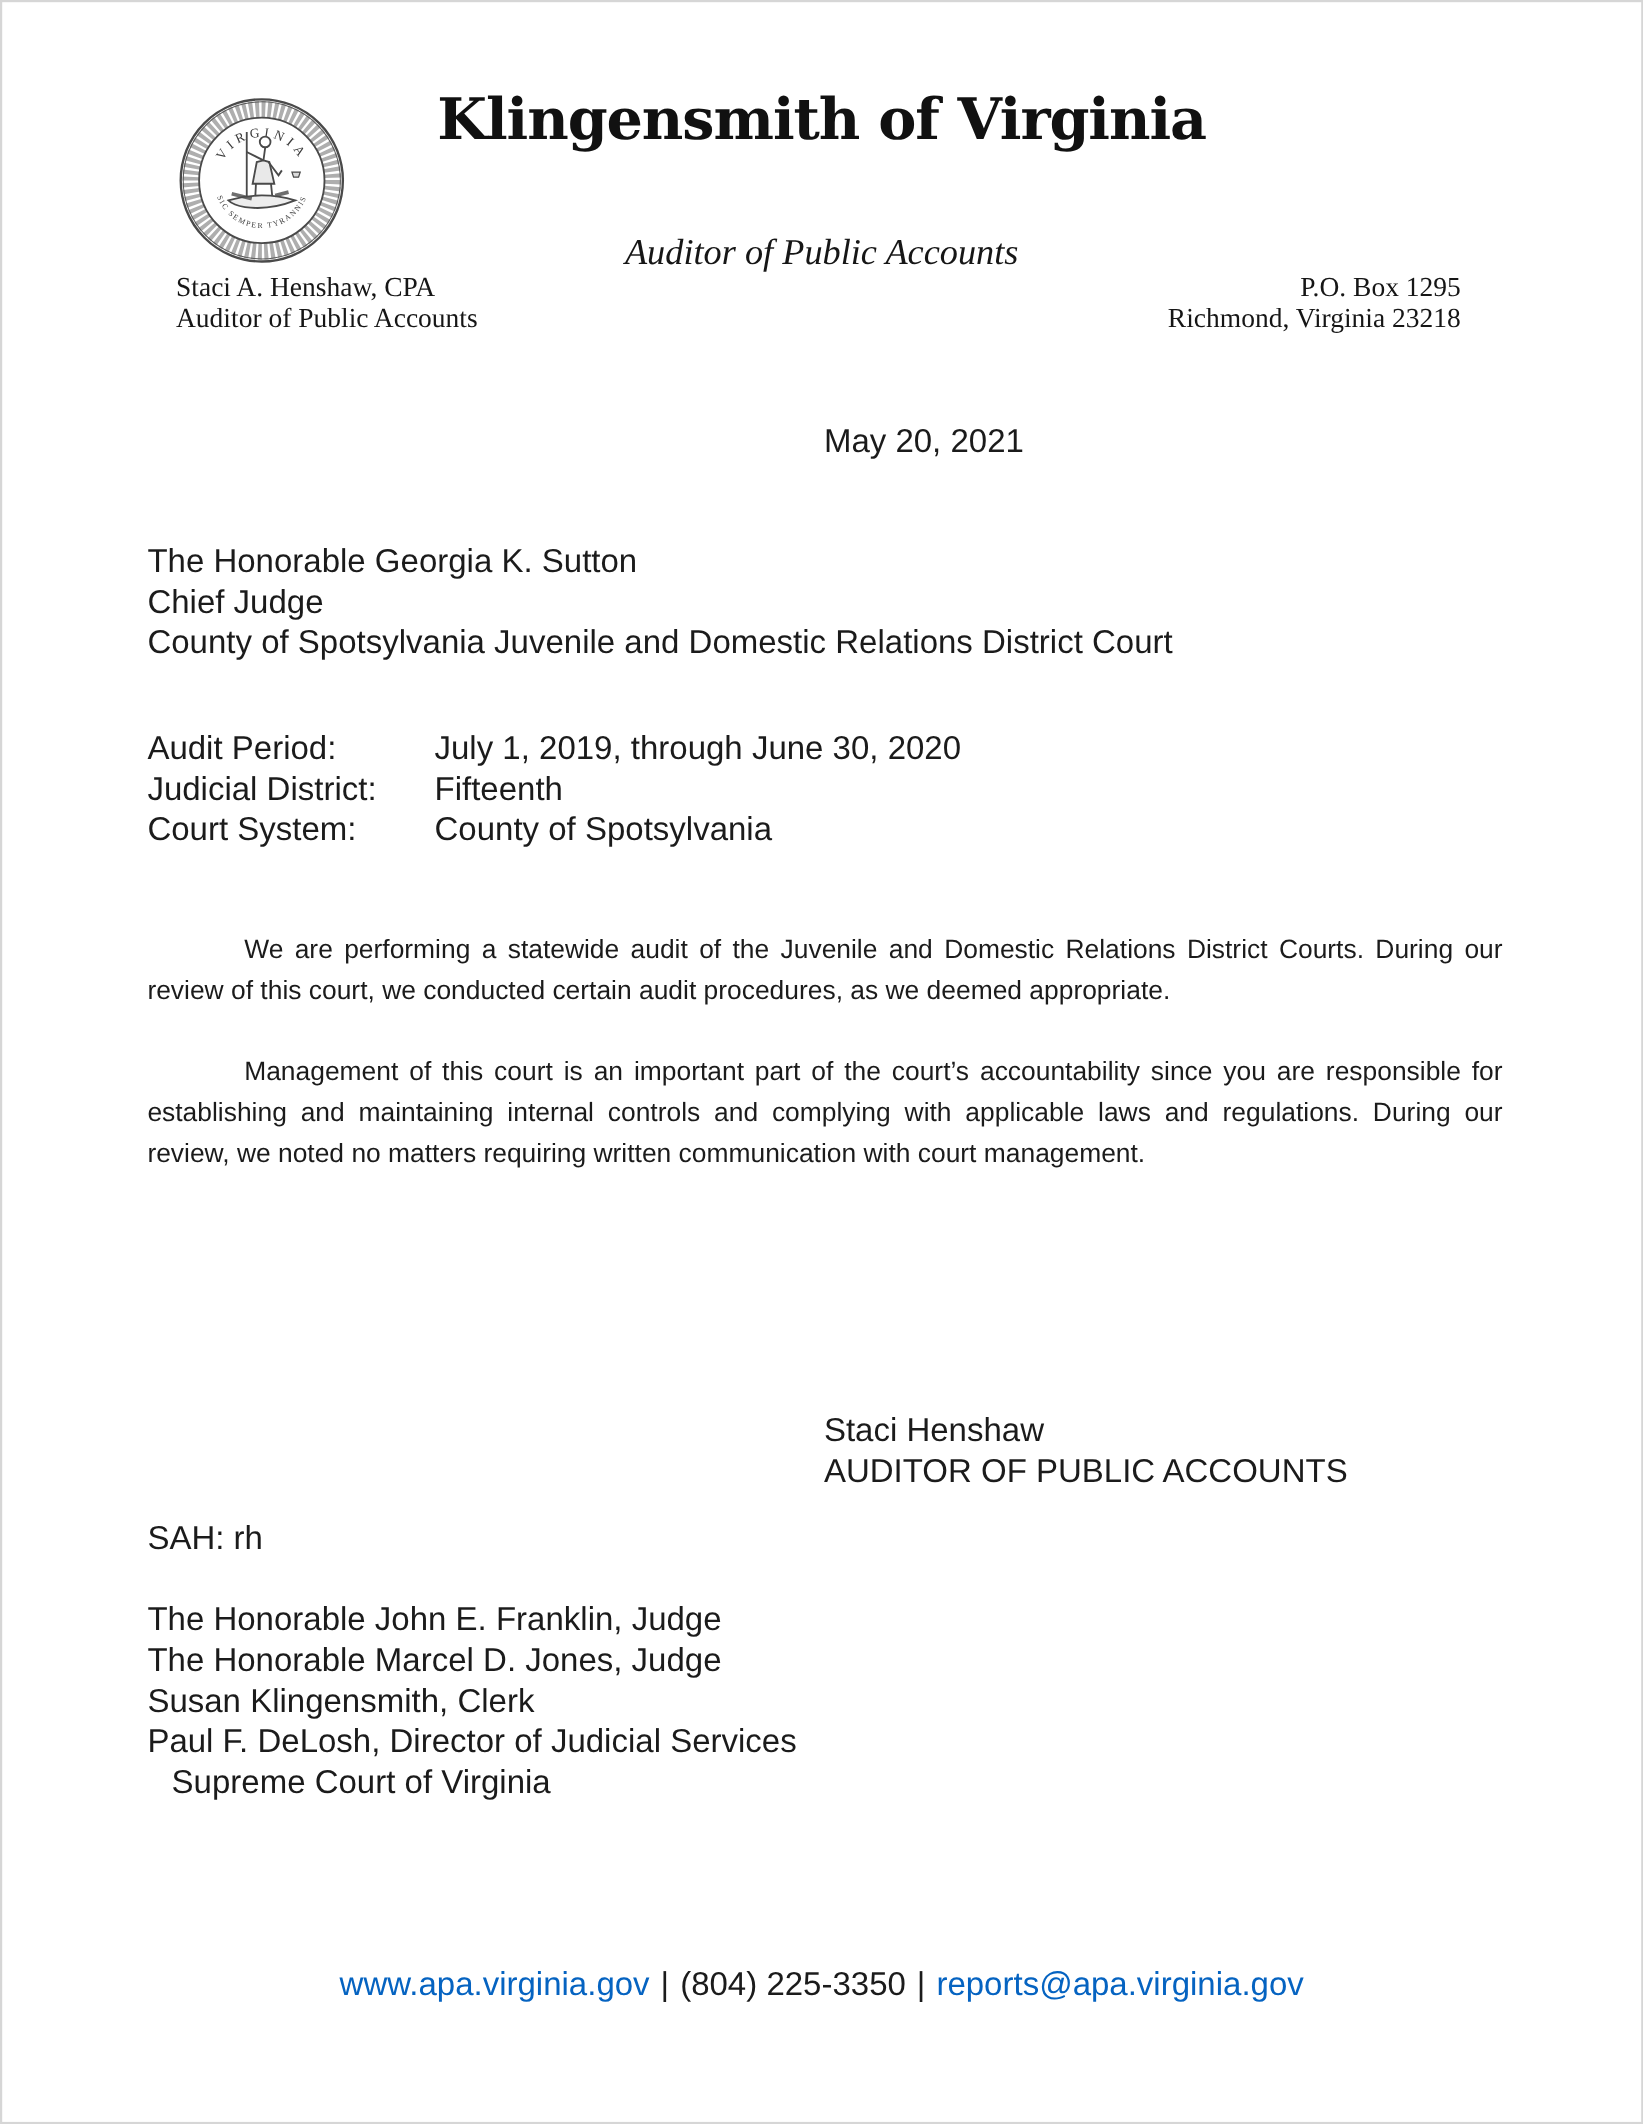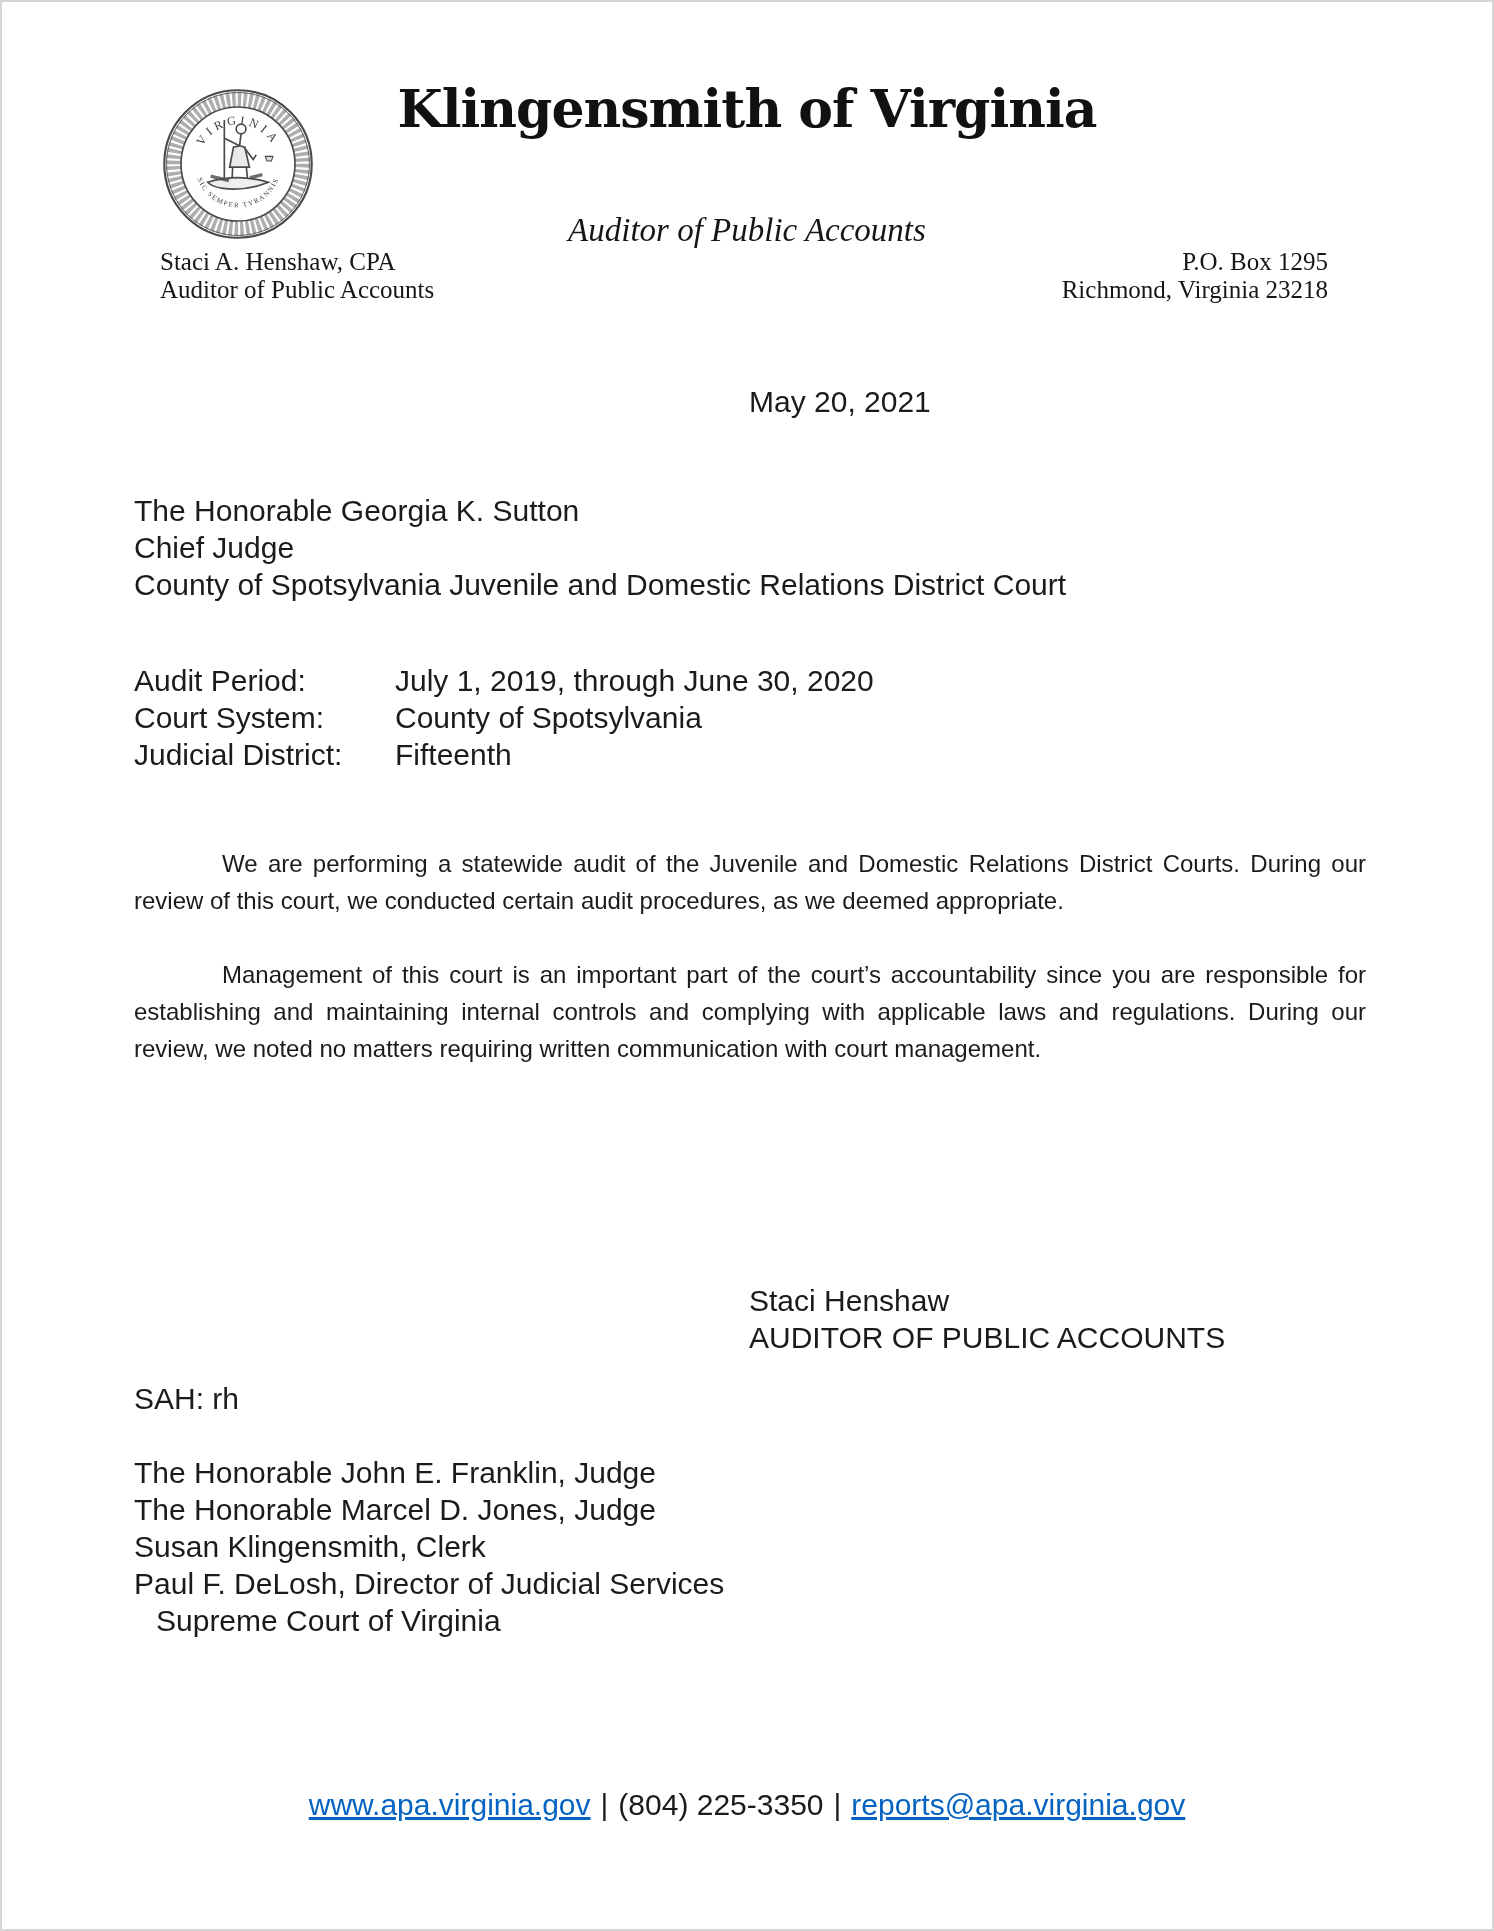--- a/index.html
+++ b/index.html
@@ -62,21 +62,21 @@
   .reference{position:absolute;left:132px;top:1378px;font-size:30px;line-height:37px;}
   .cc-block{position:absolute;left:132px;top:1452px;font-size:30px;line-height:37px;display:flex;}
   .cc-label{width:90px;flex:0 0 90px;}
   .cc-items div{white-space:nowrap;}
   .cc-items div:last-child{padding-left:22px;}
   
   .footer{
     position:absolute;left:0;right:0;top:1786px;
     text-align:center;font-size:30px;
   }
-  .footer a{color:#0563C1;text-decoration:underline;cursor:pointer;}
+  .footer a{color:#0563C1;cursor:pointer;}
   .footer .sep{color:#1b1b1b;padding:0 10px;}
 </style>
 </head>
 <body>
 
 <div class="page">
 
   <svg class="seal" viewBox="0 0 100 100" aria-hidden="true">
     <circle cx="50" cy="50" r="48.5" fill="none" stroke="#4a4a4a" stroke-width="1.4"></circle>
     <circle cx="50" cy="50" r="42.5" fill="none" stroke="#6b6b6b" stroke-width="10" stroke-dasharray="2.3 1.4" opacity="0.55"></circle>
@@ -126,26 +126,26 @@
     <div>Chief Judge</div>
     <div>County of Spotsylvania Juvenile and Domestic Relations District Court</div>
   </div>
 
   <div class="audit-info">
     <div class="audit-row">
       <span class="label">Audit Period:</span>
       <span class="value">July 1, 2019, through June 30, 2020</span>
     </div>
     <div class="audit-row">
+      <span class="label">Judicial District:</span>
+      <span class="value">Fifteenth</span>
+    </div>
+    <div class="audit-row">
       <span class="label">Court System:</span>
       <span class="value">County of Spotsylvania</span>
-    </div>
-    <div class="audit-row">
-      <span class="label">Judicial District:</span>
-      <span class="value">Fifteenth</span>
     </div>
   </div>
 
   <div class="para para-1">We are performing a statewide audit of the Juvenile and Domestic Relations District Courts. During our review of this court, we conducted certain audit procedures, as we deemed appropriate.</div>
   <div class="para para-2">Management of this court is an important part of the court’s accountability since you are responsible for establishing and maintaining internal controls and complying with applicable laws and regulations.  During our review, we noted no matters requiring written communication with court management.</div>
 
   <div class="signature">
     <div>Staci Henshaw</div>
     <div>AUDITOR OF PUBLIC ACCOUNTS</div>
   </div>

